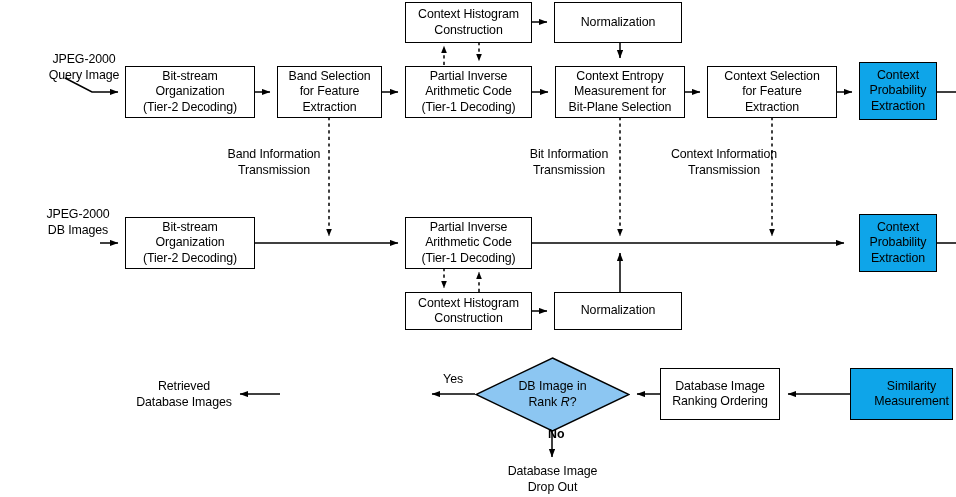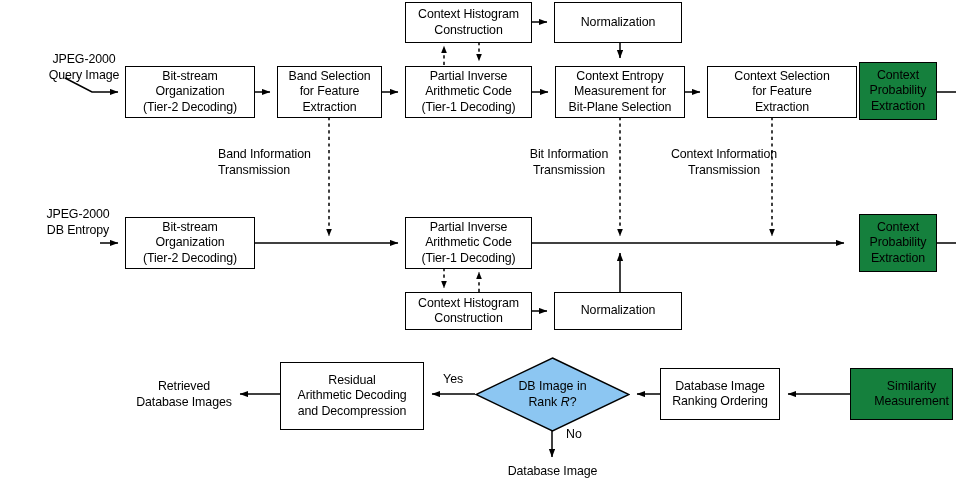--- a/index.html
+++ b/index.html
@@ -32,21 +32,21 @@
     display: flex;
     align-items: center;
     justify-content: center;
     text-align: center;
     line-height: 1.22;
     font-size: 12.4px;
     color: #000000;
     letter-spacing: -0.1px;
   }
   .node.blue {
-    background: #15803d;
+    background: #0ea5e9;
     justify-content: flex-end;
   }
   .node .lines {
     width: 100%;
     padding: 0 3px;
     box-sizing: border-box;
   }
   .node .lines > span {
     display: block;
     white-space: nowrap;
@@ -212,54 +212,54 @@
   </div>
 
   <div class="node" style="left:523px; top:66px; width:130px; height:52px;">
     <div class="lines">
       <span>Context Entropy</span>
       <span>Measurement for</span>
       <span>Bit-Plane Selection</span>
     </div>
   </div>
 
-  <div class="node" style="left:675px; top:66px; width:150px; height:52px;">
+  <div class="node" style="left:675px; top:66px; width:130px; height:52px;">
     <div class="lines">
       <span>Context Selection</span>
       <span>for Feature</span>
       <span>Extraction</span>
     </div>
   </div>
 
   <div class="node blue" style="left:827px; top:62px; width:78px; height:58px;">
     <div class="lines">
       <span>Context</span>
       <span>Probability</span>
       <span>Extraction</span>
     </div>
   </div>
 
-  <div class="free-label" style="left:186px; top:147px; width:112px; text-align:left;">
+  <div class="free-label" style="left:186px; top:147px; width:112px; text-align:center;">
     <span>Band Information</span>
     <span>Transmission</span>
   </div>
 
   <div class="free-label" style="left:489px; top:147px; width:96px; text-align:center;">
     <span>Bit Information</span>
     <span>Transmission</span>
   </div>
 
   <div class="free-label" style="left:633px; top:147px; width:118px; text-align:center;">
     <span>Context Information</span>
     <span>Transmission</span>
   </div>
 
   <div class="free-label" style="left:4px; top:207px; width:84px;">
     <span>JPEG-2000</span>
-    <span>DB Entropy</span>
+    <span>DB Images</span>
   </div>
 
   <div class="node" style="left:93px; top:217px; width:130px; height:52px;">
     <div class="lines">
       <span>Bit-stream</span>
       <span>Organization</span>
       <span>(Tier-2 Decoding)</span>
     </div>
   </div>
 
@@ -290,46 +290,40 @@
     <div class="lines">
       <span>Normalization</span>
     </div>
   </div>
 
   <div class="free-label" style="left:96px; top:379px; width:112px; ">
     <span>Retrieved</span>
     <span>Database Images</span>
   </div>
 
-  <div class="node" style="left:248px; top:362px; width:144px; height:68px;">
-    <div class="lines">
-      <span>Residual</span>
-      <span>Arithmetic Decoding</span>
-      <span>and Decompression</span>
-    </div>
-  </div>
 
   <div class="diamond-wrap" style="left:443px; top:357px; width:155px; height:75px;">
     <svg width="155" height="75" viewBox="0 0 155 75">
       <polygon points="77.5,1 154,37.5 77.5,74 1,37.5" fill="#8cc6f2" stroke="#000" stroke-width="1.4"></polygon>
     </svg>
     <div class="diamond-text">
       <div>
         <span style="display:block;">DB Image in</span>
         <span style="display:block;"><span>Rank </span><span class="italic-r">R</span><span>?</span></span>
       </div>
     </div>
   </div>
 
   <div class="edge-label" style="left:411px; top:372px;">Yes</div>
 
-  <div class="edge-label" style="left:534px; top:427px;">No</div>
+  <div class="edge-label" style="left:516px; top:427px;font-weight:bold;">No</div>
 
   <div class="free-label" style="left:458px; top:464px; width:125px; text-align:center;">
     <span>Database Image</span>
+    <span>Drop Out</span>
   </div>
 
   <div class="node" style="left:628px; top:368px; width:120px; height:52px;">
     <div class="lines">
       <span>Database Image</span>
       <span>Ranking Ordering</span>
     </div>
   </div>
 
   <div class="node blue" style="left:818px; top:368px; width:103px; height:52px;padding-left:20px;">

